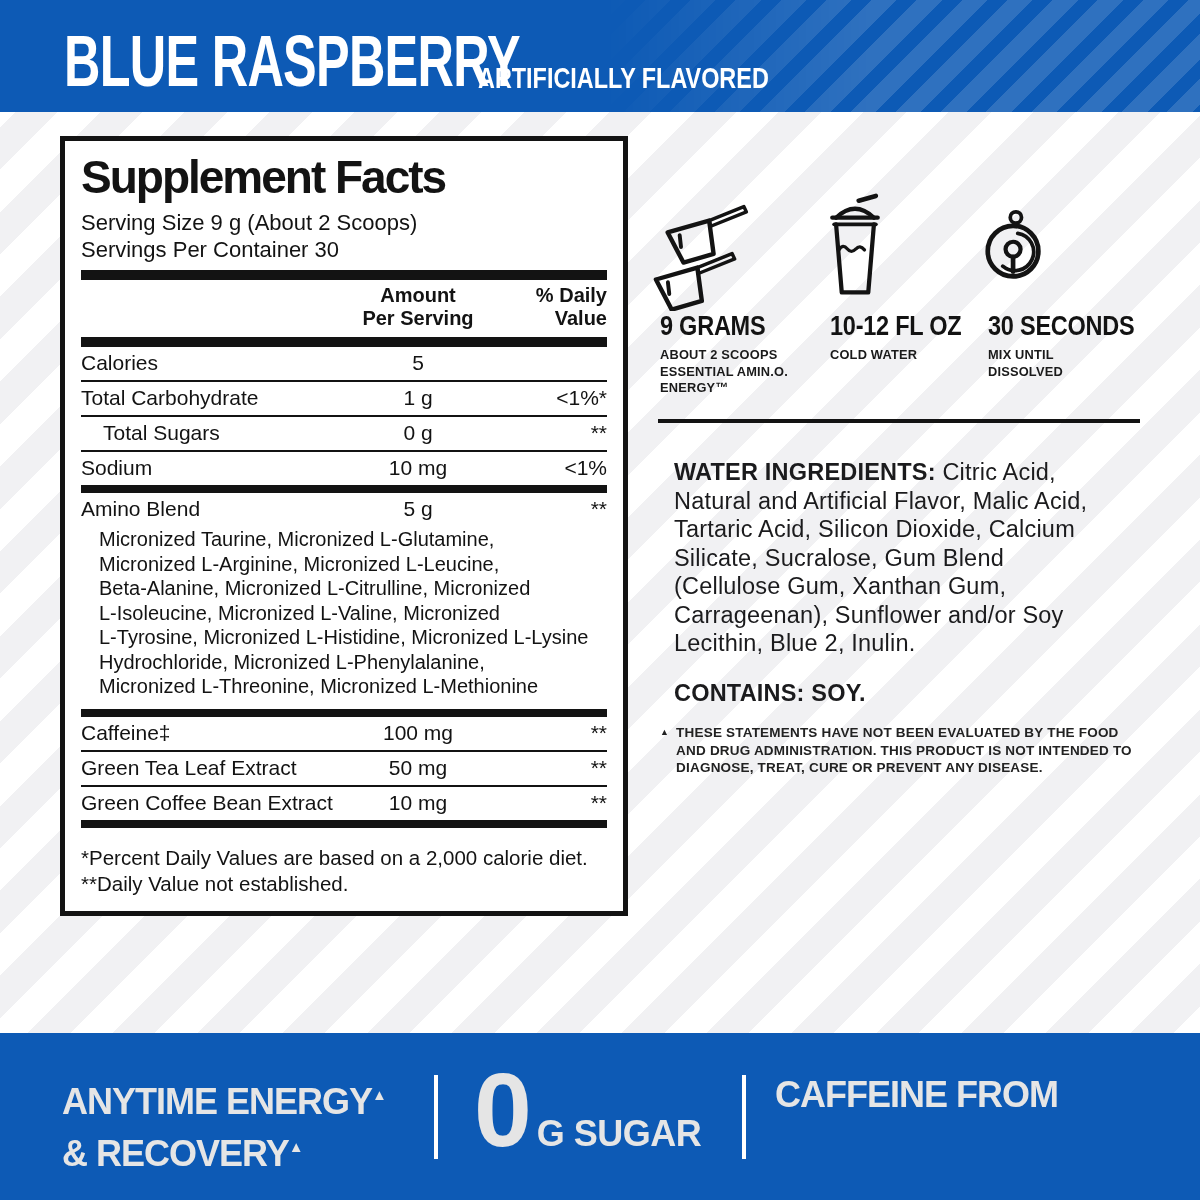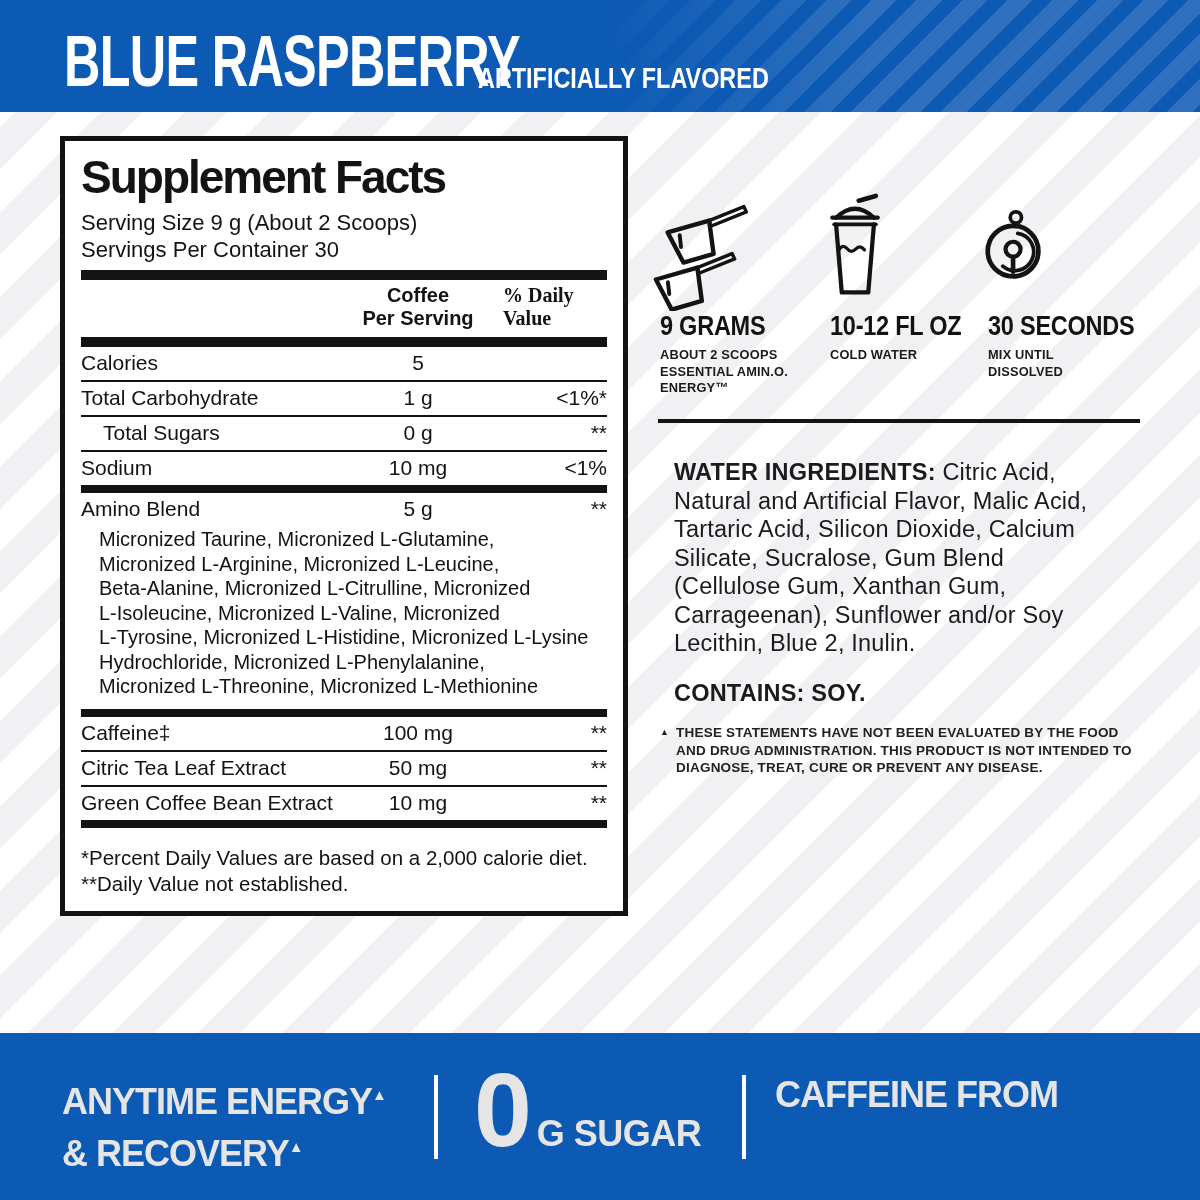--- a/index.html
+++ b/index.html
@@ -23,21 +23,21 @@
   .facts-panel{position:absolute;left:60px;top:136px;width:568px;box-sizing:border-box;
         background:#fff;border:5px solid #131313;padding:8px 16px 14px;}
   .sf-title{font-size:46px;font-weight:bold;letter-spacing:-2px;line-height:52px;margin:2px 0 6px;}
   .sf-serving{font-size:22px;line-height:27px;}
   .sf-bar{height:10px;background:#131313;margin:7px 0 0;}
   .sf-bar.under-header{margin:2px 0 0;}
   .sf-bar.mid{height:8px;margin:0;}
   .sf-header{display:grid;grid-template-columns:1fr 170px 104px;font-size:20px;font-weight:bold;
         line-height:23px;padding:4px 0 5px;}
   .sf-header .amt{text-align:center;white-space:pre-line;}
-  .sf-header .dv{white-space:pre-line;font-family:Liberation Serif, serif;}
+  .sf-header .dv{text-align:right;white-space:pre-line;}
   .sf-row{display:grid;grid-template-columns:1fr 170px 104px;font-size:21px;line-height:26px;
         padding:3px 0 4px;border-top:2px solid #131313;}
   .sf-row.no-top{border-top:none;}
   .sf-row .amt{text-align:center;}
   .sf-row .dv{text-align:right;}
   .sf-row.indent .name{padding-left:22px;}
   .sf-desc{font-size:20px;line-height:24.5px;padding:1px 0 10px 18px;white-space:pre-line;}
   .sf-foot{font-size:20.5px;line-height:26px;padding-top:17px;white-space:pre-line;}
 
   
@@ -89,21 +89,21 @@
     <div class="flavor-qualifier">ARTIFICIALLY FLAVORED</div>
   </div>
 
   <div class="facts-panel">
     <div class="sf-title">Supplement Facts</div>
     <div class="sf-serving">Serving Size 9 g (About 2 Scoops)</div>
     <div class="sf-serving">Servings Per Container 30</div>
     <div class="sf-bar"></div>
     <div class="sf-header">
       <div class="name"></div>
-      <div class="amt">Coffee
+      <div class="amt">Amount
 Per Serving</div>
       <div class="dv">% Daily
 Value</div>
     </div>
     <div class="sf-bar under-header"></div>
 
     <div class="sf-row no-top">
       <div class="name">Calories</div>
       <div class="amt">5</div>
       <div class="dv"></div>
@@ -136,21 +136,21 @@
 L-Tyrosine, Micronized L-Histidine, Micronized L-Lysine
 Hydrochloride, Micronized L-Phenylalanine,
 Micronized L-Threonine, Micronized L-Methionine</div>
     <div class="sf-bar mid"></div>
     <div class="sf-row no-top">
       <div class="name">Caffeine‡</div>
       <div class="amt">100 mg</div>
       <div class="dv">**</div>
     </div>
     <div class="sf-row">
-      <div class="name">Citric Tea Leaf Extract</div>
+      <div class="name">Green Tea Leaf Extract</div>
       <div class="amt">50 mg</div>
       <div class="dv">**</div>
     </div>
     <div class="sf-row">
       <div class="name">Green Coffee Bean Extract</div>
       <div class="amt">10 mg</div>
       <div class="dv">**</div>
     </div>
     <div class="sf-bar mid"></div>
     <div class="sf-foot">*Percent Daily Values are based on a 2,000 calorie diet.

